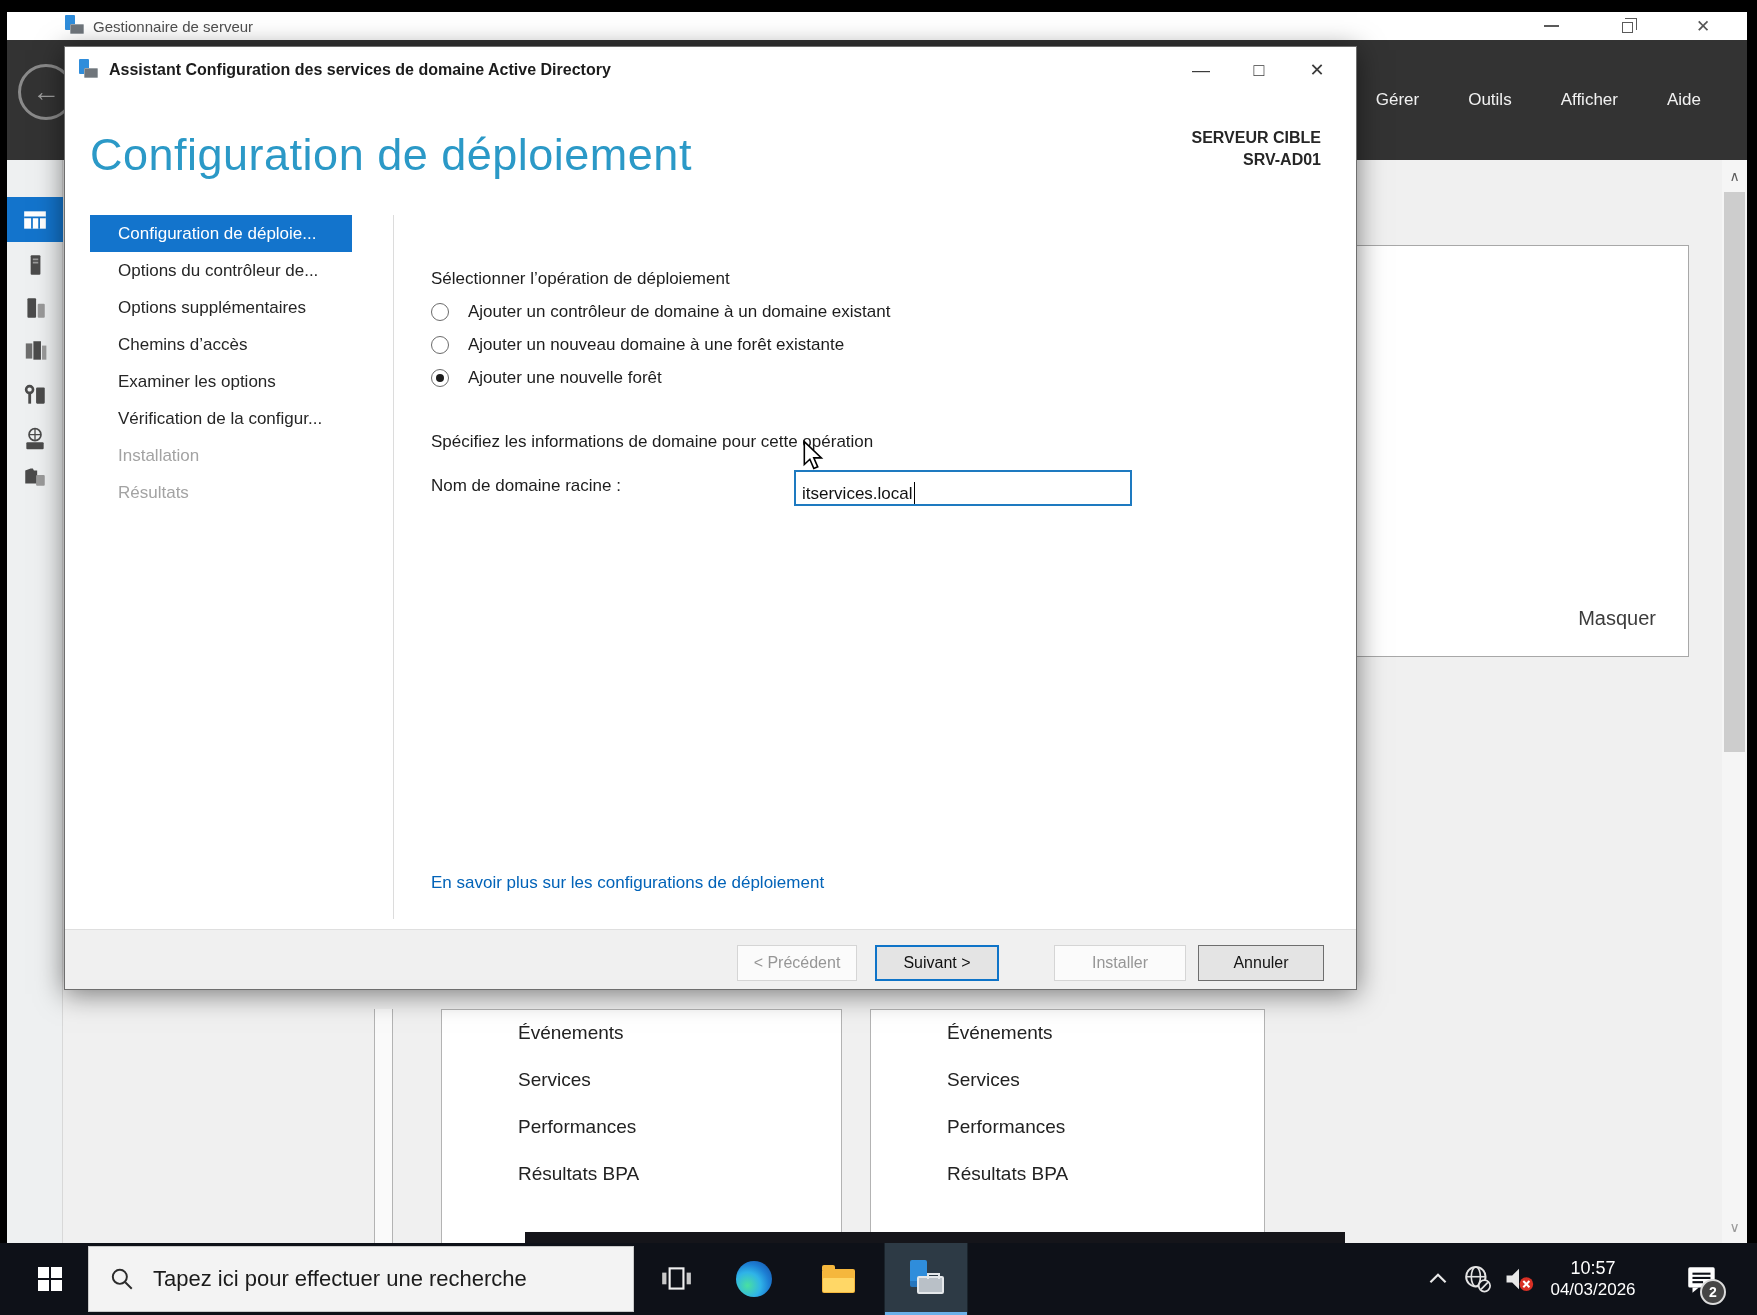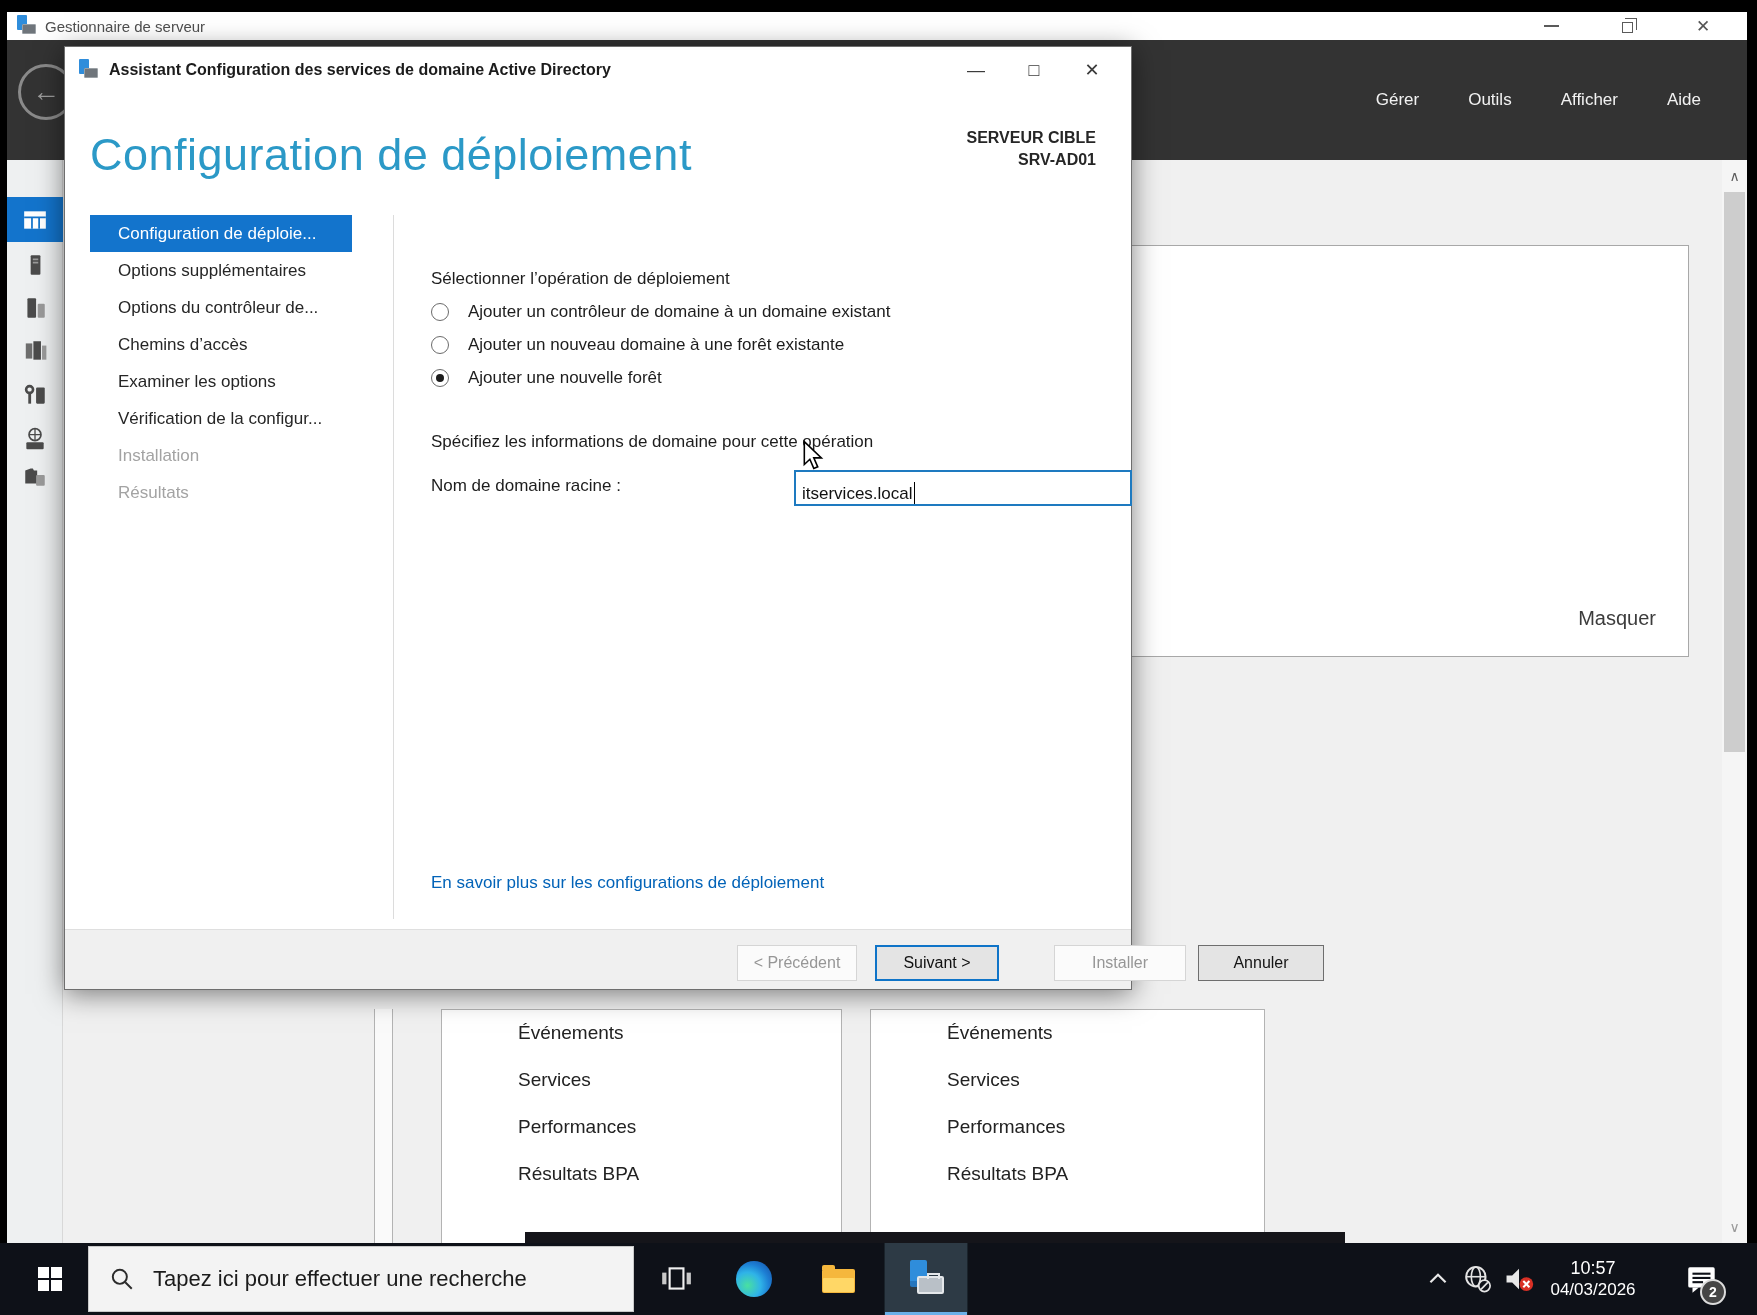--- a/index.html
+++ b/index.html
@@ -1,21 +1,21 @@
 <!DOCTYPE html>
 <html><head>
 <meta charset="utf-8">
 <style>
   html,body{margin:0;padding:0;background:#000;}
   *{box-sizing:border-box;font-family:"Liberation Sans",sans-serif;}
   .screen{position:relative;width:1757px;height:1315px;background:#000;overflow:hidden;}
 
   
   .main-window{position:absolute;left:7px;top:12px;width:1740px;height:1231px;background:#f2f2f2;}
-  .mw-titlebar{position:absolute;left:0;top:0;width:100%;height:28px;background:#fff;display:flex;align-items:center;}
+  .mw-titlebar{position:absolute;left:0;top:0;width:100%;height:28px;background:#fff;display:flex;align-items:center;padding-left:48px;}
   .mw-title{font-size:15px;color:#4f4f4f;margin-left:8px;}
   .mw-controls{position:absolute;right:6px;top:0;height:28px;display:flex;}
   .mw-controls .ctl{width:76px;height:28px;display:flex;align-items:center;justify-content:center;color:#555;}
   .glyph-min{width:15px;height:0;border-top:2px solid #5a5a5a;display:block;}
   .glyph-restore{width:11px;height:11px;border:1.5px solid #5a5a5a;position:relative;background:#fff;margin-top:3px;}
   .glyph-restore::before{content:"";position:absolute;left:2px;top:-5px;width:11px;height:11px;border:1.5px solid #5a5a5a;border-left:none;border-bottom:none;}
   .mw-close-glyph{font-size:17px;color:#5a5a5a;}
 
   .mw-header{position:absolute;left:0;top:28px;width:100%;height:120px;background:#333333;}
   .back-circle{position:absolute;left:11px;top:24px;width:56px;height:56px;border-radius:50%;border:3px solid #8a8a8a;color:#9c9c9c;font-size:28px;display:flex;align-items:center;justify-content:center;}
@@ -41,21 +41,21 @@
 
   
   .db-scrollbar{position:absolute;right:0;top:0;width:25px;height:100%;background:#f5f5f5;}
   .db-scroll-up{position:absolute;top:4px;left:0;width:25px;height:24px;text-align:center;color:#5c5c5c;font-size:14px;line-height:24px;}
   .db-scroll-thumb{position:absolute;top:32px;left:2px;width:21px;height:560px;background:#cdcdcd;}
   .db-scroll-down{position:absolute;bottom:4px;left:0;width:25px;height:24px;text-align:center;color:#9a9a9a;font-size:14px;line-height:24px;}
 
   .console-sliver{position:absolute;left:525px;top:1232px;width:820px;height:11px;background:#15151a;}
 
   
-  .wizard{position:absolute;left:64px;top:46px;width:1068px;height:944px;background:#fff;border:1px solid #6e6e6e;box-shadow:0 4px 26px rgba(0,0,0,.5);}
+  .wizard{position:absolute;left:64px;top:46px;width:1293px;height:944px;background:#fff;border:1px solid #6e6e6e;box-shadow:0 4px 26px rgba(0,0,0,.5);}
   .wz-titlebar{position:absolute;left:0;top:0;width:100%;height:46px;background:#fff;display:flex;align-items:center;}
   .wz-title{font-size:16px;font-weight:700;color:#1c1c1c;margin-left:10px;}
   .wz-controls{position:absolute;right:10px;top:0;height:46px;display:flex;}
   .wz-controls .ctl{width:58px;height:46px;display:flex;align-items:center;justify-content:center;color:#3c3c3c;font-size:18px;}
   .wz-page-title{position:absolute;left:25px;top:82px;margin:0;font-size:45px;font-weight:400;color:#2b99c7;letter-spacing:.5px;}
   .wz-target{position:absolute;right:35px;top:80px;text-align:right;font-size:16px;font-weight:700;color:#262626;line-height:22px;margin-left:44px;}
 
   .wz-steps{position:absolute;left:25px;top:168px;width:262px;margin:0;padding:0;list-style:none;}
   .wz-steps li{height:37px;line-height:37px;padding-left:28px;font-size:17px;color:#262626;white-space:nowrap;}
   .wz-steps li.selected{background:#1374cc;color:#fff;}
@@ -258,22 +258,22 @@
 
     <h1 class="wz-page-title">Configuration de déploiement</h1>
 
     <div class="wz-target">
       <div>SERVEUR CIBLE</div>
       <div>SRV-AD01</div>
     </div>
 
     <ul class="wz-steps">
       <li class="selected">Configuration de déploie...</li>
+      <li>Options du contrôleur de...</li>
       <li>Options supplémentaires</li>
-      <li>Options du contrôleur de...</li>
       <li>Chemins d’accès</li>
       <li>Examiner les options</li>
       <li>Vérification de la configur...</li>
       <li class="disabled">Installation</li>
       <li class="disabled">Résultats</li>
     </ul>
     <div class="wz-separator"></div>
 
     <p class="wz-h2" style="top:222px">Sélectionner l’opération de déploiement</p>
 

